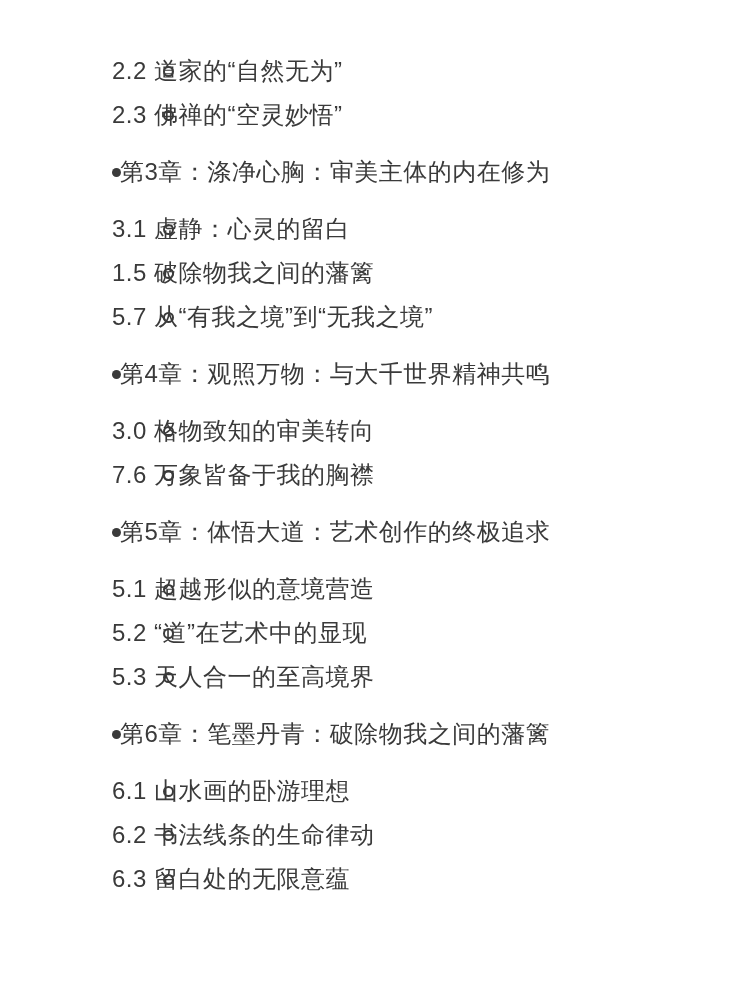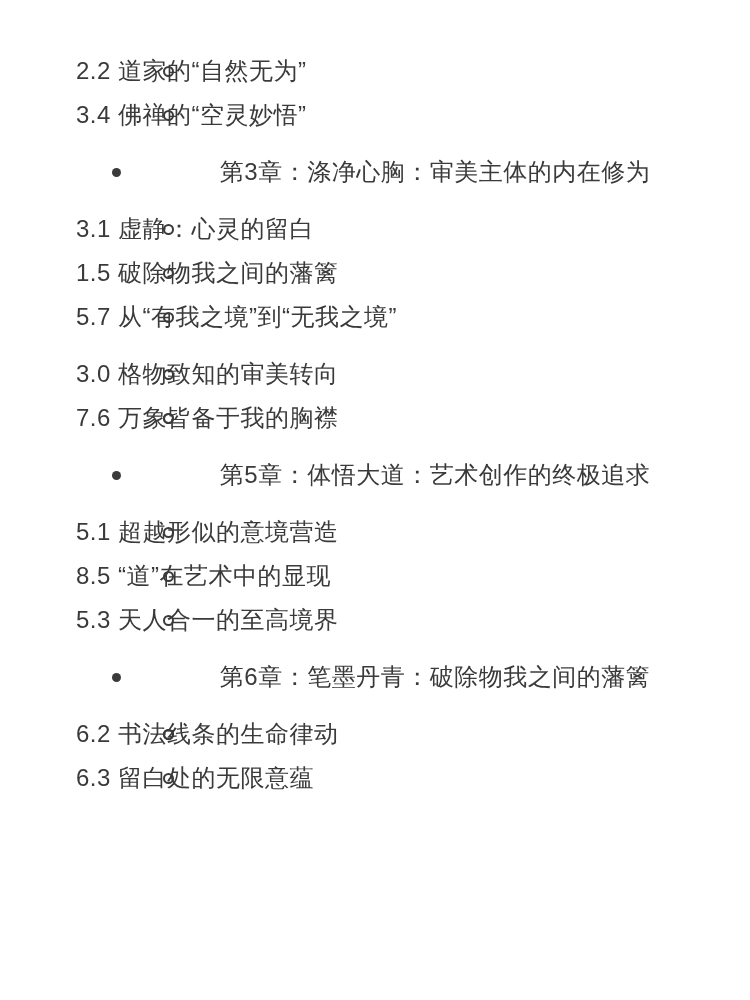--- a/index.html
+++ b/index.html
@@ -19,24 +19,23 @@
     padding-top: 36px;
     box-sizing: border-box;
   }
   .row {
     position: relative;
     line-height: 44px;
     white-space: nowrap;
   }
   .row.chapter {
     padding-left: 120px;
-    text-align: center;
   }
   .row.sub {
-    padding-left: 76px;
+    padding-left: 112px;
   }
   .bullet-disc {
     position: absolute;
     left: 112px;
     top: 17.5px;
     width: 9px;
     height: 9px;
     border-radius: 50%;
     background: #3a3a3a;
   }
@@ -63,21 +62,21 @@
 
 <div class="doc">
 
   <div class="sublist">
     <div class="row sub">
       <span class="bullet-circle"></span>
       <span class="txt">2.2 道家的“自然无为”</span>
     </div>
     <div class="row sub">
       <span class="bullet-circle"></span>
-      <span class="txt">3.4 佛禅的“空灵妙悟”</span>
+      <span class="txt">2.3 佛禅的“空灵妙悟”</span>
     </div>
   </div>
 
   <div class="row chapter">
     <span class="bullet-disc"></span>
     <span class="txt">第3章：涤净心胸：审美主体的内在修为</span>
   </div>
   <div class="sublist">
     <div class="row sub">
       <span class="bullet-circle"></span>
@@ -86,20 +85,24 @@
     <div class="row sub">
       <span class="bullet-circle"></span>
       <span class="txt">1.5 破除物我之间的藩篱</span>
     </div>
     <div class="row sub">
       <span class="bullet-circle"></span>
       <span class="txt">5.7 从“有我之境”到“无我之境”</span>
     </div>
   </div>
 
+  <div class="row chapter">
+    <span class="bullet-disc"></span>
+    <span class="txt">第4章：观照万物：与大千世界精神共鸣</span>
+  </div>
   <div class="sublist">
     <div class="row sub">
       <span class="bullet-circle"></span>
       <span class="txt">3.0 格物致知的审美转向</span>
     </div>
     <div class="row sub">
       <span class="bullet-circle"></span>
     </div>
     <div class="row sub">
       <span class="bullet-circle"></span>
@@ -111,35 +114,36 @@
     <span class="bullet-disc"></span>
     <span class="txt">第5章：体悟大道：艺术创作的终极追求</span>
   </div>
   <div class="sublist">
     <div class="row sub">
       <span class="bullet-circle"></span>
       <span class="txt">5.1 超越形似的意境营造</span>
     </div>
     <div class="row sub">
       <span class="bullet-circle"></span>
-      <span class="txt">8.5 “道”在艺术中的显现</span>
+      <span class="txt">5.2 “道”在艺术中的显现</span>
     </div>
     <div class="row sub">
       <span class="bullet-circle"></span>
       <span class="txt">5.3 天人合一的至高境界</span>
     </div>
   </div>
 
   <div class="row chapter">
     <span class="bullet-disc"></span>
     <span class="txt">第6章：笔墨丹青：破除物我之间的藩篱</span>
   </div>
   <div class="sublist">
     <div class="row sub">
       <span class="bullet-circle"></span>
+      <span class="txt">6.1 山水画的卧游理想</span>
     </div>
     <div class="row sub">
       <span class="bullet-circle"></span>
       <span class="txt">6.2 书法线条的生命律动</span>
     </div>
     <div class="row sub">
       <span class="bullet-circle"></span>
       <span class="txt">6.3 留白处的无限意蕴</span>
     </div>
   </div>

